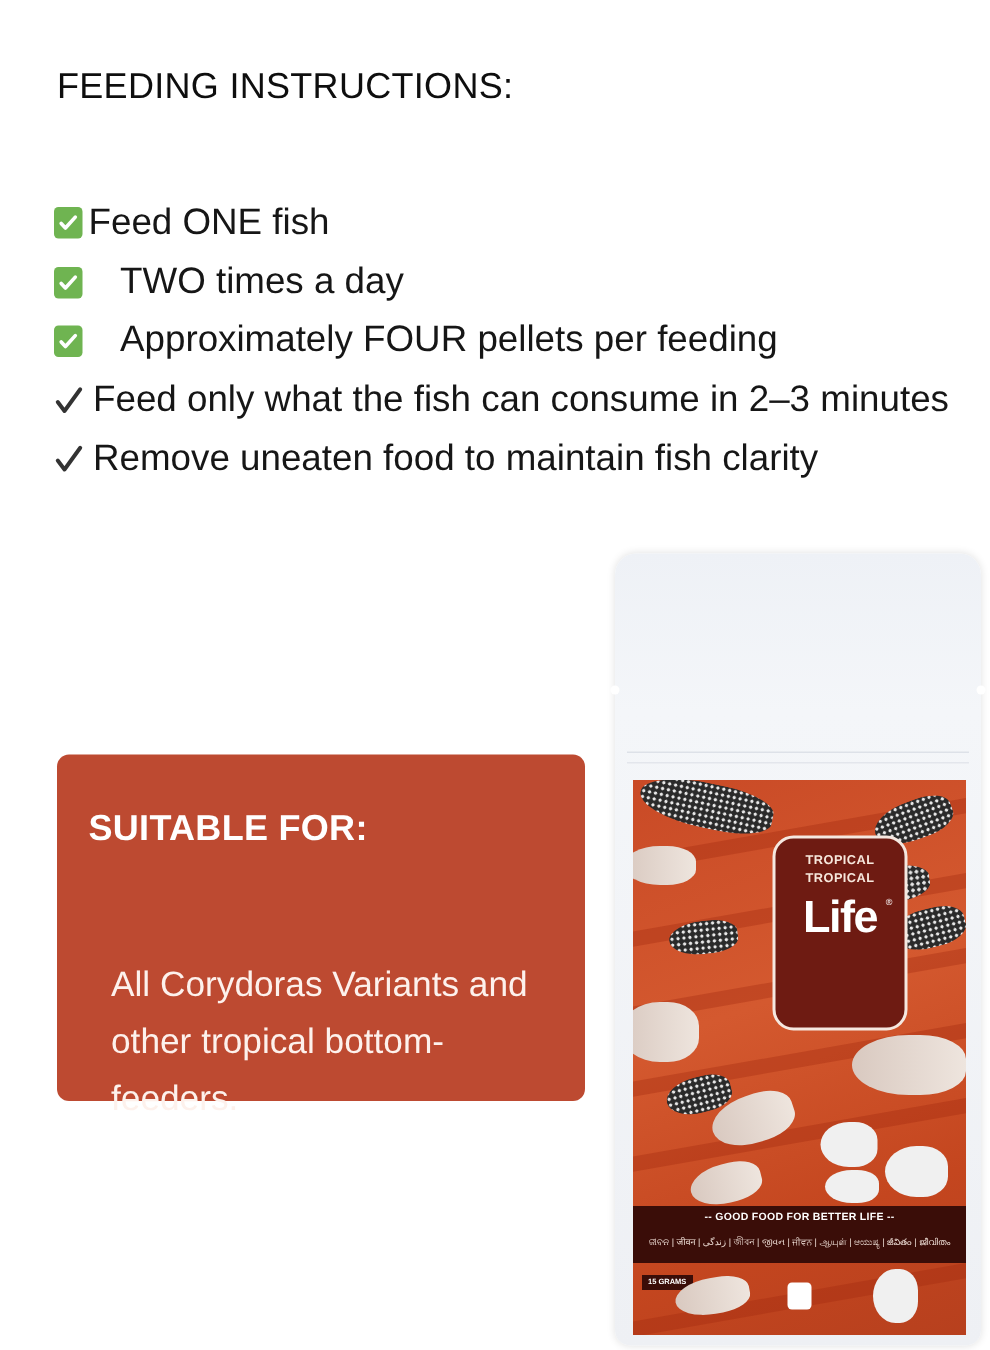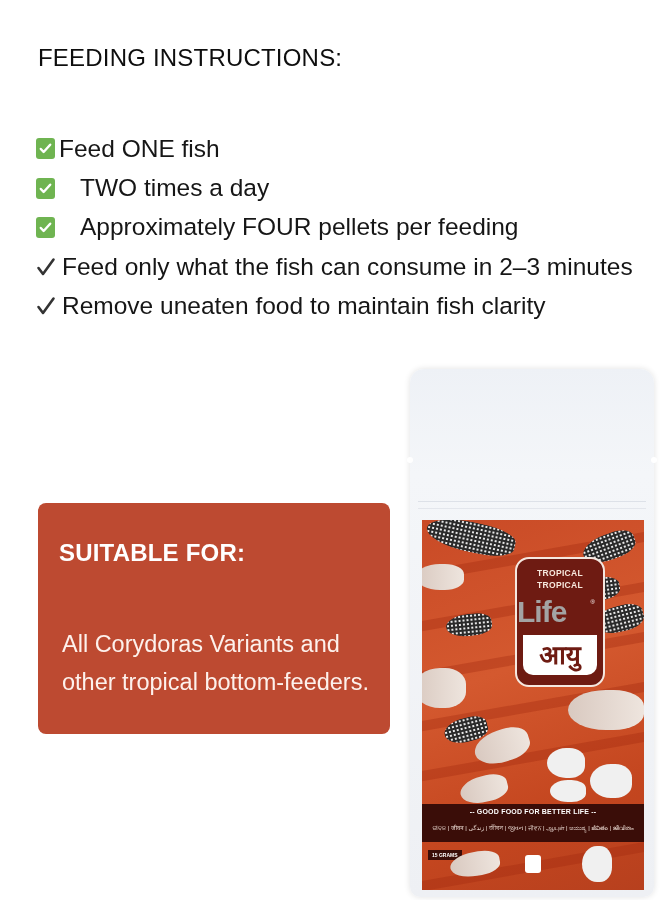--- a/index.html
+++ b/index.html
@@ -7,30 +7,30 @@
   .title{position:absolute;left:38px;top:44px;font-size:24px;font-weight:400;letter-spacing:0.2px;color:#0e0e0e;}
   .list{position:absolute;left:36px;top:129px;margin:0;padding:0;list-style:none;}
   .list li{height:39.4px;display:flex;align-items:center;font-size:24.5px;color:#161616;white-space:nowrap;}
   .box-check{width:19px;height:21px;background:#6fb451;border-radius:3px;display:inline-flex;align-items:center;justify-content:center;margin-right:4px;flex:none;}
   .box-check svg{width:15px;height:15px;}
   .plain-check{width:20px;height:22px;display:inline-flex;align-items:center;justify-content:center;margin-right:6px;flex:none;}
   .plain-check svg{width:20px;height:20px;}
   .gap{margin-left:21px;}
   .card{position:absolute;left:38px;top:503px;width:352px;height:231px;background:#bd4a31;border-radius:8px;color:#fff;}
   .card h2{position:absolute;left:21px;top:36px;margin:0;font-size:24px;font-weight:700;letter-spacing:0.2px;}
-  .card p{position:absolute;left:20px;top:118px;margin:4px;font-size:23.5px;line-height:38px;font-weight:400;color:#fdf1ec;}
+  .card p{position:absolute;left:20px;top:118px;margin:16px;font-size:23.5px;line-height:38px;font-weight:400;color:#fdf1ec;}
   
   .pouch{position:absolute;left:410px;top:369px;width:244px;height:528px;background:linear-gradient(180deg,#eef1f6 0%,#f4f6f9 20%,#eef0f4 100%);border-radius:14px 14px 10px 10px;box-shadow:0 0 6px rgba(0,0,0,0.12);}
   .notch{position:absolute;top:88px;width:6px;height:6px;border-radius:50%;background:#fff;}
   .zip{position:absolute;left:8px;right:8px;top:132px;height:6px;border-top:1px solid #dde1e8;border-bottom:1px solid #e3e6ec;}
   .label{position:absolute;left:12px;top:151px;width:222px;height:370px;background:linear-gradient(160deg,#c94a26 0%,#d4592f 40%,#c4461f 75%,#b7401e 100%);overflow:hidden;}
   .stripe{position:absolute;left:-20px;width:280px;height:10px;background:rgba(160,40,15,0.35);transform:rotate(-10deg);border-radius:6px;}
   .badge{position:absolute;left:57px;top:37px;width:86px;height:126px;background:#6e1b12;border-radius:14px;border:2px solid #f5e8e0;margin-left:36px;}
   .badge .t1{position:absolute;top:8px;width:100%;text-align:center;font-size:8.5px;font-weight:700;color:#f7e7dc;letter-spacing:0.3px;line-height:12px;}
-  .badge .life{position:absolute;top:36px;width:100%;font-size:30px;font-weight:700;color:#a3a3a3;letter-spacing:-1px;}
+  .badge .life{position:absolute;top:36px;width:100%;text-align:center;font-size:30px;font-weight:700;color:#ffffff;letter-spacing:-1px;}
   .badge .reg{position:absolute;right:8px;top:40px;font-size:6px;color:#fff;}
   .badge .ayu{position:absolute;left:6px;right:6px;top:76px;height:40px;background:#fff;border-radius:0 0 10px 10px;text-align:center;color:#6e1b12;font-size:26px;font-weight:700;line-height:40px;}
   .fish{position:absolute;border-radius:50% 40% 40% 50%;}
   .spot{background:#2a2a2a;background-image:radial-gradient(#e8e8e8 1px,transparent 1.3px);background-size:4px 4px;}
   .pale{background:linear-gradient(90deg,#d9c9c0,#eee5de);}
   .bw{background:#f0f0f0;}
   .bar{position:absolute;left:0;right:0;top:284px;height:38px;background:#3a0d08;}
   .bar .s1{position:absolute;top:4px;width:100%;text-align:center;font-size:7px;font-weight:700;color:#fff;letter-spacing:0.2px;}
   .bar .s2{position:absolute;top:19px;width:100%;text-align:center;font-size:6px;color:#f0e0d8;white-space:nowrap;}
   .grams{position:absolute;left:6px;top:330px;font-size:5px;font-weight:700;color:#fff;background:#3a0d08;padding:2px 4px;}
@@ -120,21 +120,20 @@
     <div class="fish bw" style="left:168px;top:244px;width:42px;height:34px;"></div>
     <div class="fish bw" style="left:128px;top:260px;width:36px;height:22px;"></div>
 
     <div class="badge">
       <div class="t1">
         <span>TROPICAL</span><br>
         <span>TROPICAL</span>
       </div>
       <div class="life">Life</div>
       <div class="reg">®</div>
-      <div class="ayu">आयु</div>
     </div>
 
     <div class="bar">
       <div class="s1">-- GOOD FOOD FOR BETTER LIFE --</div>
       <div class="s2">ଜୀବନ | जीवन | زندگی | জীবন | જીવન | ਜੀਵਨ | ஆயுள் | ಆಯುಷ್ಯ | జీవితం | ജീവിതം</div>
     </div>
     <div class="grams">15 GRAMS</div>
     <div class="fish pale" style="left:28px;top:332px;width:50px;height:24px;transform:rotate(-10deg);"></div>
     <div class="logo"></div>
     <div class="fish bw" style="left:160px;top:326px;width:30px;height:36px;"></div>

